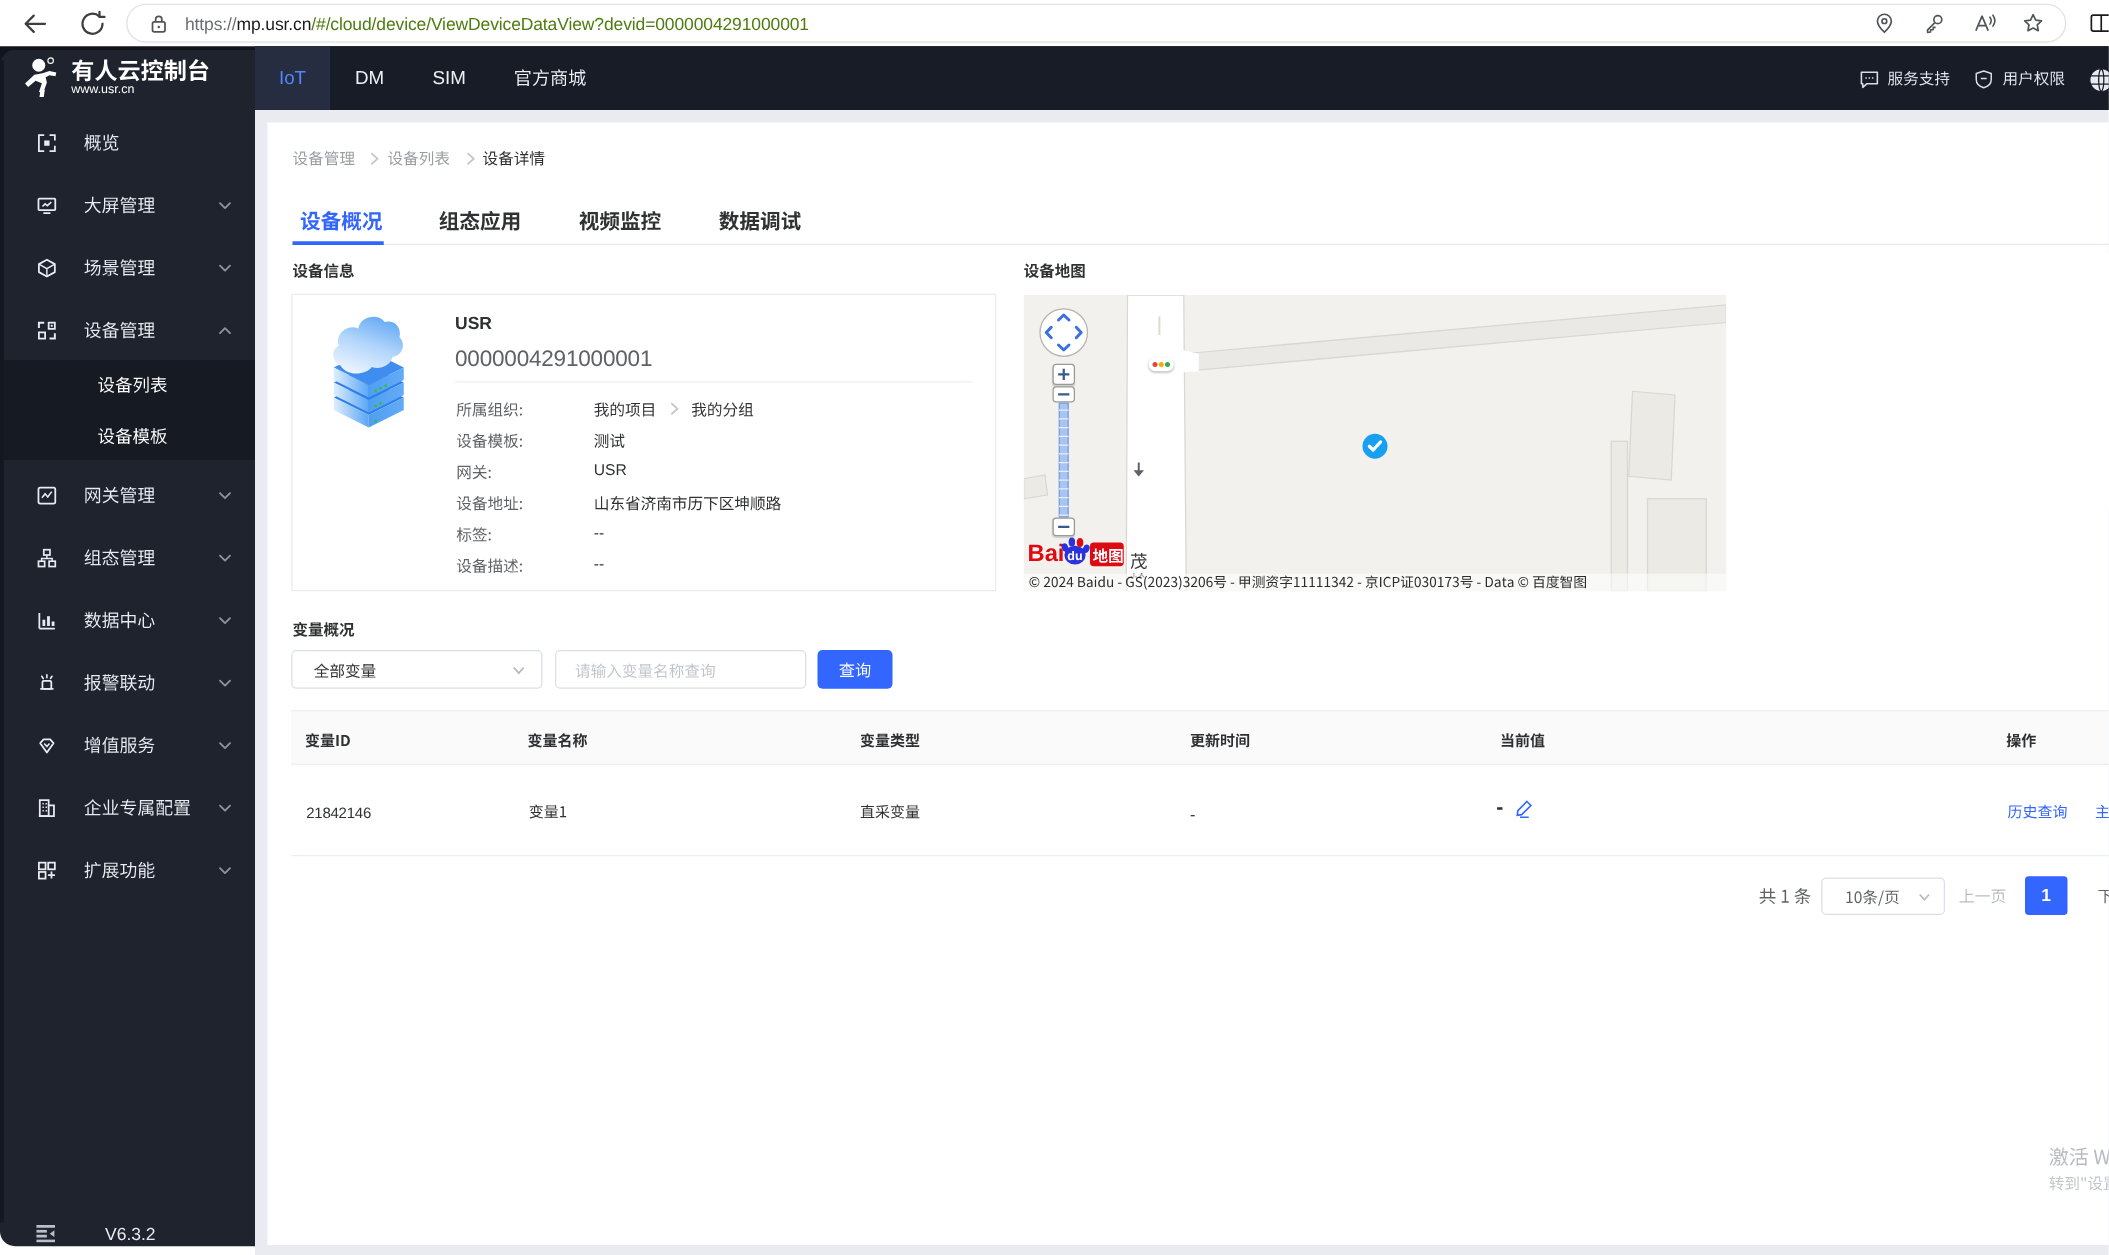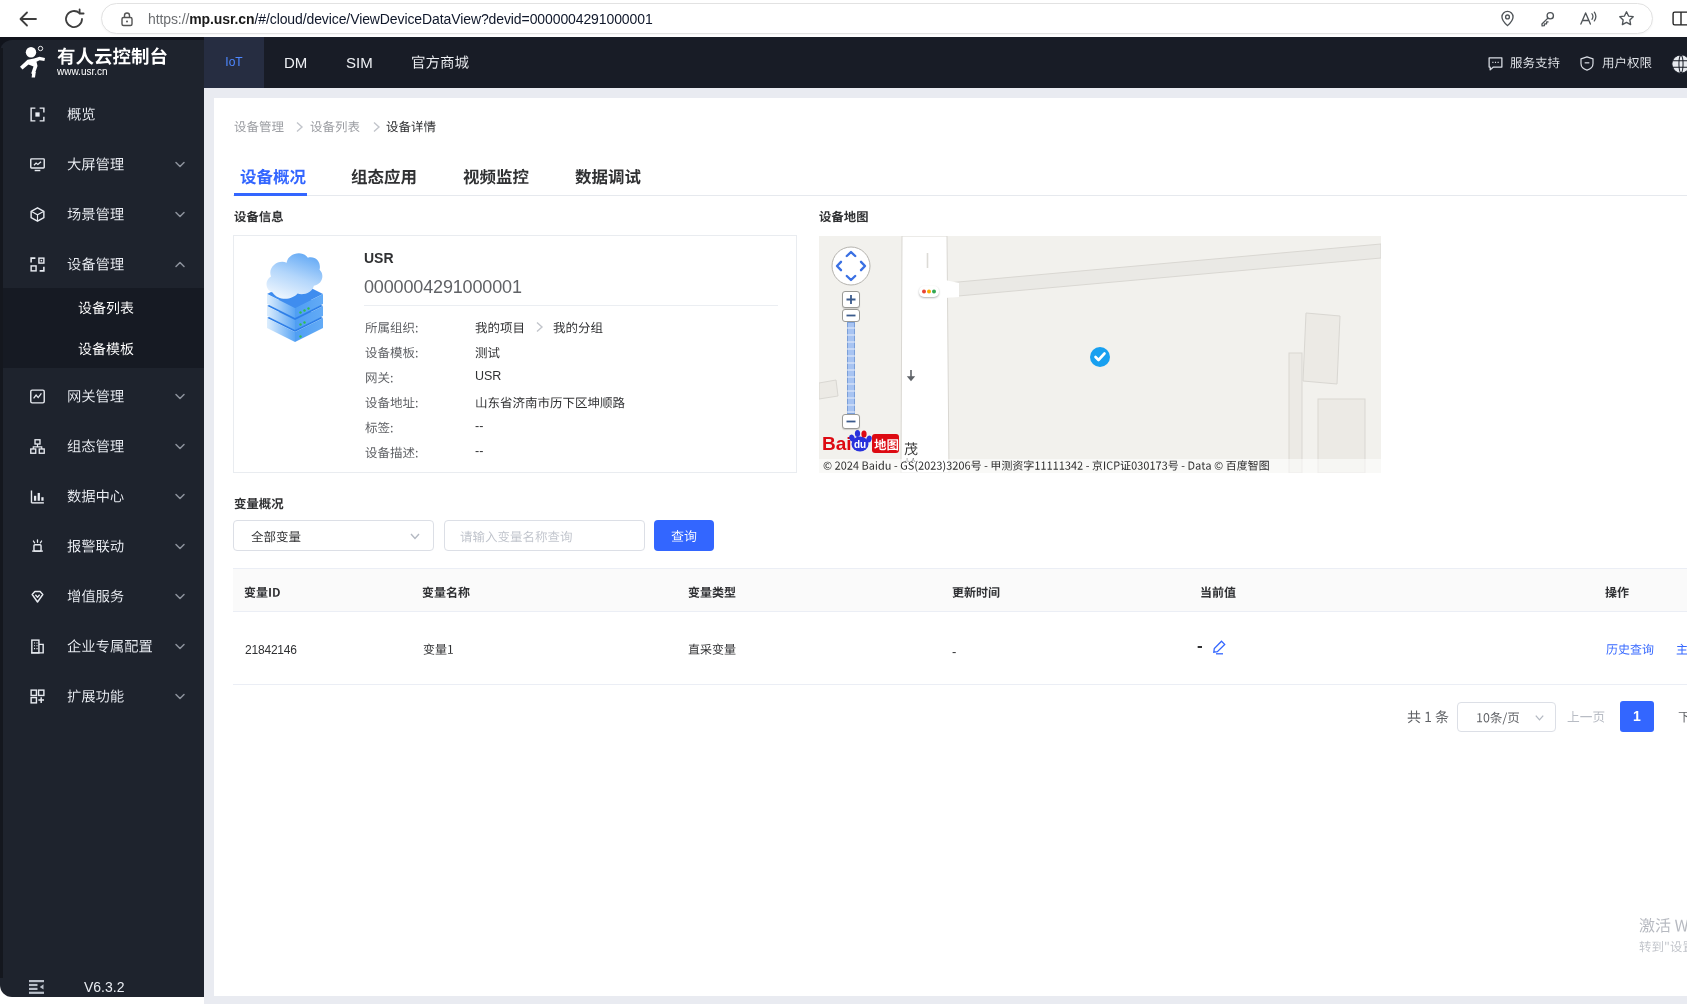--- a/index.html
+++ b/index.html
@@ -13,21 +13,21 @@
 <svg class="abs" style="left:62px;top:7px" width="24" height="24" viewBox="0 0 24 24">
     <path d="M20 12a8 8 0 1 1-2.5-5.8" stroke="#3e3e3e" stroke-width="1.8" fill="none" stroke-linecap="round"></path>
     <path d="M17.6 2.5v4h4" stroke="#3e3e3e" stroke-width="1.8" fill="none" stroke-linecap="round" stroke-linejoin="round"></path>
   </svg>
 <div class="abs" style="left:101px;top:3px;width:1552px;height:31px;border:1px solid #e2e2e2;border-radius:16px;background:#fff;box-shadow:0 1px 2px rgba(0,0,0,.04)"></div>
 <svg class="abs" style="left:120px;top:11px" width="14" height="16" viewBox="0 0 14 16">
     <rect x="2" y="6.5" width="10" height="8" rx="1.5" fill="none" stroke="#545454" stroke-width="1.4"></rect>
     <path d="M4.5 6.5V4.5a2.5 2.5 0 0 1 5 0v2" fill="none" stroke="#545454" stroke-width="1.4"></path>
     <circle cx="7" cy="10.5" r="1" fill="#545454"></circle>
   </svg>
-<div class="abs" style="left:148px;top:10.5px;font-size:14px;color:#6c6e71;letter-spacing:-0.1px">https://<span style="color:#1b1b1b;font-weight:bold">mp.usr.cn</span><span style="color:#0f172a">/#/cloud/device/ViewDeviceDataView?devid=0000004291000001</span></div>
+<div class="abs" style="left:148px;top:10.5px;font-size:14px;color:#6c6e71;letter-spacing:-0.1px">https://<span style="color:#1b1b1b;font-weight:normal">mp.usr.cn</span><span style="color:#4d7c0f">/#/cloud/device/ViewDeviceDataView?devid=0000004291000001</span></div>
 <svg class="abs" style="left:1498px;top:9px" width="19" height="19" viewBox="0 0 24 24">
     <path d="M12 21s-7-6.5-7-11a7 7 0 0 1 14 0c0 4.5-7 11-7 11z" fill="none" stroke="#4f5458" stroke-width="1.7"></path>
     <circle cx="12" cy="10" r="2.4" fill="none" stroke="#4f5458" stroke-width="1.7"></circle>
   </svg>
 <svg class="abs" style="left:1538px;top:9px" width="19" height="19" viewBox="0 0 24 24">
     <circle cx="15.5" cy="8.5" r="4" fill="none" stroke="#4f5458" stroke-width="1.7"></circle>
     <path d="M12.5 11.5 5 19l.2 2.3 2.8-.3 .3-2.3h2.4l.3-2.4h2.3" fill="none" stroke="#4f5458" stroke-width="1.7" stroke-linejoin="round"></path>
   </svg>
 <svg class="abs" style="left:1578px;top:9px" width="20" height="19" viewBox="0 0 24 24">
     <path d="M3 19 9 5l6 14M5.2 14.5h7.6" fill="none" stroke="#4f5458" stroke-width="1.7" stroke-linejoin="round" stroke-linecap="round"></path>
@@ -50,21 +50,21 @@
 <path d="M18 13.5 L23.5 11.8 L29 13 L28.4 16 L23.6 15.2 L20.5 16.8 L21.5 21 L18.5 29.5 L15.2 28.6 L17.5 21.5 L12.5 19.5 L6.5 24.5 L4 21.8 L11.5 14.8 Z"></path>
 <path d="M16.5 26 L19.8 27 L19 32.5 L15.6 32.5 Z"></path>
     </g>
 <circle cx="24.5" cy="3.5" r="2.2" fill="none" stroke="#fff" stroke-width="0.9"></circle>
   </svg>
 <svg style="position:absolute;left:55.0px;top:41.7px;" width="115.0" height="27.8" viewBox="-2 -21.27 115.0 27.8">
     <path fill="#ffffff" d="M6.8 -15.7C6.6 -15.0 6.3 -14.2 6.0 -13.5H1.0V-11.4H5.1C4.0 -9.2 2.4 -7.3 0.5 -6.0C0.9 -5.6 1.6 -4.8 1.9 -4.3C2.8 -4.9 3.6 -5.6 4.4 -6.4V1.6H6.5V-1.9H13.3V-0.8C13.3 -0.5 13.2 -0.4 12.9 -0.4C12.5 -0.4 11.5 -0.4 10.5 -0.5C10.8 0.1 11.1 1.1 11.2 1.7C12.7 1.7 13.7 1.6 14.5 1.3C15.2 1.0 15.4 0.4 15.4 -0.7V-9.9H6.8C7.1 -10.4 7.3 -10.9 7.6 -11.4H17.5V-13.5H8.5C8.7 -14.1 8.9 -14.6 9.0 -15.2ZM6.5 -5.0H13.3V-3.8H6.5ZM6.5 -6.8V-8.0H13.3V-6.8Z M26.3 -15.7C26.2 -12.5 26.6 -4.2 19.0 -0.2C19.8 0.3 20.5 1.0 20.9 1.6C24.7 -0.6 26.7 -4.0 27.7 -7.3C28.8 -4.1 30.8 -0.4 35.0 1.5C35.3 0.9 35.9 0.1 36.6 -0.4C30.1 -3.3 29.0 -10.2 28.7 -12.7C28.8 -13.9 28.8 -14.9 28.8 -15.7Z M40.0 -14.5V-12.2H52.7V-14.5ZM39.5 1.0C40.5 0.6 41.8 0.6 51.2 -0.2C51.6 0.6 51.9 1.2 52.2 1.8L54.4 0.5C53.4 -1.3 51.7 -3.9 50.1 -6.0L48.1 -4.9C48.6 -4.1 49.2 -3.2 49.8 -2.3L42.4 -1.8C43.7 -3.3 45.0 -5.1 46.1 -7.0H54.6V-9.3H37.9V-7.0H42.9C41.9 -5.0 40.6 -3.3 40.1 -2.7C39.6 -2.0 39.2 -1.6 38.6 -1.5C38.9 -0.8 39.3 0.5 39.5 1.0Z M68.0 -9.7C69.1 -8.8 70.7 -7.4 71.5 -6.6L72.9 -8.1C72.1 -8.8 70.4 -10.1 69.2 -11.0ZM58.1 -15.7V-12.4H56.2V-10.4H58.1V-6.5L56.0 -5.9L56.4 -3.7L58.1 -4.3V-1.0C58.1 -0.7 58.0 -0.7 57.8 -0.7C57.6 -0.6 56.9 -0.6 56.3 -0.7C56.5 -0.1 56.8 0.8 56.8 1.4C58.0 1.4 58.8 1.3 59.4 1.0C60.0 0.6 60.1 0.1 60.1 -1.0V-5.1L62.0 -5.7L61.6 -7.7L60.1 -7.2V-10.4H61.7V-12.4H60.1V-15.7ZM65.5 -10.9C64.7 -9.9 63.4 -8.8 62.1 -8.2C62.5 -7.8 63.1 -6.9 63.3 -6.5H63.0V-4.6H66.4V-0.9H61.5V1.1H73.5V-0.9H68.6V-4.6H72.1V-6.5H63.5C64.9 -7.4 66.4 -8.9 67.4 -10.2ZM65.9 -15.3C66.2 -14.8 66.4 -14.2 66.6 -13.6H62.1V-10.2H64.2V-11.7H71.1V-10.3H73.2V-13.6H69.0C68.8 -14.2 68.4 -15.1 68.1 -15.8Z M85.9 -14.2V-3.7H88.0V-14.2ZM89.2 -15.4V-1.0C89.2 -0.7 89.1 -0.6 88.8 -0.6C88.5 -0.6 87.5 -0.6 86.6 -0.6C86.9 0.0 87.2 1.0 87.2 1.6C88.7 1.6 89.8 1.6 90.4 1.2C91.1 0.8 91.4 0.2 91.4 -1.0V-15.4ZM76.1 -15.4C75.8 -13.6 75.2 -11.7 74.4 -10.5C74.8 -10.4 75.6 -10.1 76.1 -9.9H74.7V-7.8H78.9V-6.5H75.4V0.2H77.4V-4.5H78.9V1.6H81.0V-4.5H82.6V-1.8C82.6 -1.6 82.6 -1.6 82.4 -1.6C82.3 -1.6 81.8 -1.6 81.3 -1.6C81.5 -1.1 81.8 -0.3 81.8 0.3C82.7 0.3 83.4 0.3 84.0 -0.1C84.5 -0.4 84.6 -0.9 84.6 -1.8V-6.5H81.0V-7.8H85.1V-9.9H81.0V-11.2H84.3V-13.2H81.0V-15.6H78.9V-13.2H77.7C77.9 -13.8 78.0 -14.4 78.1 -14.9ZM78.9 -9.9H76.4C76.6 -10.3 76.8 -10.7 77.0 -11.2H78.9Z M95.5 -6.5V1.6H97.8V0.7H105.6V1.6H108.0V-6.5ZM97.8 -1.4V-4.4H105.6V-1.4ZM94.9 -7.8C95.8 -8.1 97.2 -8.1 107.1 -8.6C107.4 -8.1 107.8 -7.6 108.0 -7.2L109.9 -8.6C108.9 -10.1 106.7 -12.4 105.0 -14.0L103.3 -12.9C104.0 -12.2 104.7 -11.4 105.4 -10.6L97.8 -10.3C99.2 -11.7 100.7 -13.3 101.9 -15.1L99.6 -16.0C98.4 -13.8 96.3 -11.5 95.7 -11.0C95.1 -10.4 94.6 -10.0 94.1 -9.9C94.4 -9.3 94.8 -8.2 94.9 -7.8Z"></path>
   </svg>
 <div class="abs" style="left:57px;top:66px;width:110px;text-align:left;font-size:10px;color:#fff">www.usr.cn</div>
 <div class="abs" style="left:204px;top:37px;width:60px;height:51px;background:#262d41"></div>
-<div class="abs" style="left:204px;top:37px;width:60px;height:51px;line-height:51px;text-align:center;font-size:12px;color:#4e87ff">IoT</div>
+<div class="abs" style="left:204px;top:37px;width:60px;height:51px;line-height:51px;text-align:center;font-size:15px;color:#4e87ff">IoT</div>
 <div class="abs" style="left:284px;top:37px;width:22px;height:51px;line-height:51px;font-size:15px;color:#eef0f4">DM</div>
 <div class="abs" style="left:346px;top:37px;width:26px;height:51px;line-height:51px;text-align:left;font-size:15px;color:#eef0f4">SIM</div>
 <svg style="position:absolute;left:409.0px;top:51.3px;" width="62.0" height="21.8" viewBox="-2 -16.67 62.0 21.8">
     <path fill="#eef0f4" d="M4.0 -7.6H10.5V-5.7H4.0ZM2.9 -8.5V1.1H4.0V0.5H10.9V1.1H12.1V-3.4H4.0V-4.8H11.5V-8.5ZM4.0 -2.4H10.9V-0.5H4.0ZM6.5 -12.0C6.7 -11.6 6.9 -11.2 7.0 -10.8H1.1V-8.2H2.2V-9.8H12.3V-8.2H13.4V-10.8H8.2C8.1 -11.2 7.8 -11.8 7.6 -12.3Z M20.9 -11.9C21.3 -11.2 21.7 -10.3 21.9 -9.7H15.5V-8.6H19.4C19.3 -5.3 18.9 -1.5 15.2 0.3C15.5 0.5 15.8 0.9 16.0 1.2C18.7 -0.2 19.8 -2.7 20.3 -5.2H25.5C25.2 -2.0 24.9 -0.6 24.5 -0.2C24.3 -0.0 24.1 0.0 23.8 0.0C23.4 0.0 22.4 -0.0 21.4 -0.1C21.6 0.2 21.7 0.6 21.8 1.0C22.7 1.0 23.7 1.0 24.2 1.0C24.8 1.0 25.1 0.9 25.5 0.5C26.0 -0.1 26.3 -1.7 26.6 -5.8C26.6 -5.9 26.7 -6.3 26.7 -6.3H20.4C20.5 -7.1 20.6 -7.8 20.6 -8.6H28.1V-9.7H22.0L23.0 -10.1C22.8 -10.7 22.3 -11.6 21.9 -12.3Z M33.0 -9.3C33.3 -8.8 33.7 -8.1 33.9 -7.6L34.9 -8.0C34.7 -8.5 34.3 -9.1 33.9 -9.7ZM37.1 -5.9C38.1 -5.2 39.3 -4.2 40.0 -3.6L40.6 -4.4C40.0 -4.9 38.7 -5.9 37.7 -6.5ZM34.7 -6.4C34.1 -5.7 33.1 -4.9 32.2 -4.4C32.3 -4.2 32.6 -3.7 32.7 -3.6C33.6 -4.2 34.8 -5.2 35.5 -6.0ZM38.6 -9.6C38.3 -9.0 37.9 -8.2 37.5 -7.6H30.7V1.1H31.8V-6.7H40.8V-0.1C40.8 0.2 40.7 0.2 40.5 0.2C40.3 0.3 39.4 0.3 38.5 0.2C38.7 0.5 38.8 0.8 38.9 1.1C40.1 1.1 40.8 1.1 41.3 0.9C41.7 0.8 41.8 0.5 41.8 -0.0V-7.6H38.6C39.0 -8.1 39.4 -8.7 39.7 -9.3ZM33.6 -4.0V-0.0H34.5V-0.7H38.9V-4.0ZM34.5 -3.2H38.0V-1.5H34.5ZM35.4 -12.0C35.6 -11.6 35.8 -11.0 36.0 -10.6H29.9V-9.7H42.6V-10.6H37.1C37.0 -11.1 36.7 -11.7 36.4 -12.2Z M44.1 -1.9 44.4 -0.8C45.6 -1.2 47.0 -1.8 48.4 -2.4L48.2 -3.4L46.8 -2.8V-7.6H48.2V-8.6H46.8V-12.0H45.8V-8.6H44.3V-7.6H45.8V-2.5C45.2 -2.2 44.6 -2.0 44.1 -1.9ZM56.1 -7.3C55.7 -6.0 55.3 -4.8 54.7 -3.7C54.5 -5.1 54.3 -6.9 54.3 -8.9H57.3V-10.0H56.3L57.0 -10.5C56.6 -10.9 55.9 -11.6 55.2 -12.1L54.5 -11.6C55.1 -11.1 55.8 -10.4 56.2 -10.0H54.2C54.2 -10.7 54.2 -11.4 54.2 -12.2H53.2L53.2 -10.0H48.8V-5.4C48.8 -3.6 48.7 -1.2 47.2 0.5C47.4 0.7 47.9 1.0 48.0 1.2C49.6 -0.6 49.8 -3.4 49.8 -5.4V-6.1H51.6C51.6 -3.5 51.6 -2.5 51.4 -2.3C51.3 -2.2 51.2 -2.1 51.0 -2.1C50.9 -2.1 50.4 -2.1 49.9 -2.2C50.1 -2.0 50.1 -1.6 50.2 -1.3C50.7 -1.2 51.2 -1.2 51.5 -1.3C51.8 -1.3 52.0 -1.4 52.2 -1.7C52.5 -2.0 52.5 -3.2 52.6 -6.6C52.6 -6.7 52.6 -7.0 52.6 -7.0H49.8V-8.9H53.2C53.4 -6.4 53.6 -4.1 54.0 -2.4C53.2 -1.3 52.2 -0.4 51.1 0.3C51.3 0.5 51.7 0.9 51.8 1.1C52.8 0.5 53.6 -0.3 54.3 -1.2C54.7 0.2 55.3 1.0 56.1 1.0C57.1 1.0 57.4 0.3 57.6 -1.9C57.3 -2.0 57.0 -2.2 56.8 -2.4C56.7 -0.7 56.6 -0.0 56.3 -0.0C55.8 -0.0 55.4 -0.8 55.0 -2.2C55.9 -3.6 56.6 -5.2 57.1 -7.1Z"></path>
   </svg>
 <svg class="abs" style="left:1487px;top:55px" width="17" height="17" viewBox="0 0 24 24">
     <path d="M3 4h18v13H9l-4.5 4v-4H3z" fill="none" stroke="#d8dce3" stroke-width="1.8" stroke-linejoin="round"></path>
     <path d="M7.5 10.5h1.6M11.2 10.5h1.6M14.9 10.5h1.6" stroke="#d8dce3" stroke-width="1.8"></path>
   </svg>
 <svg style="position:absolute;left:1508.0px;top:53.1px;" width="54.0" height="18.8" viewBox="-2 -14.37 54.0 18.8">

